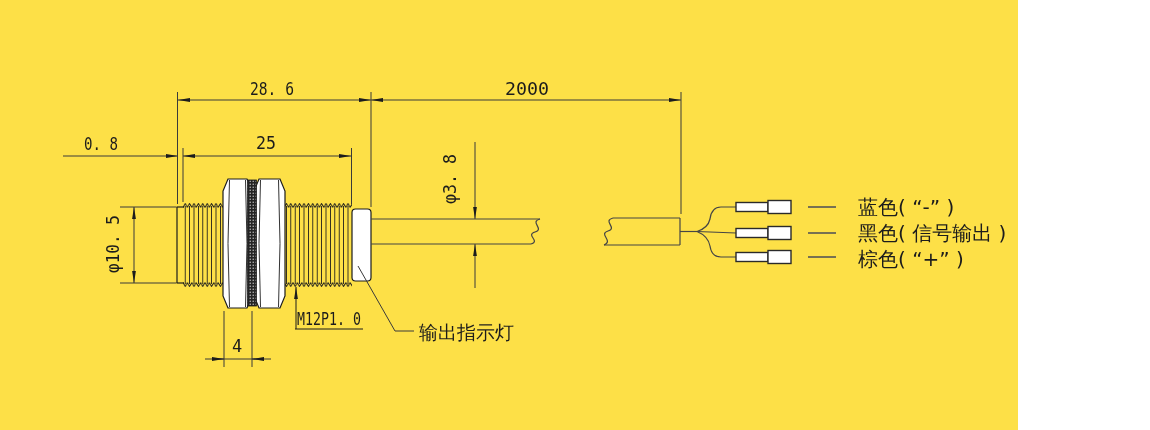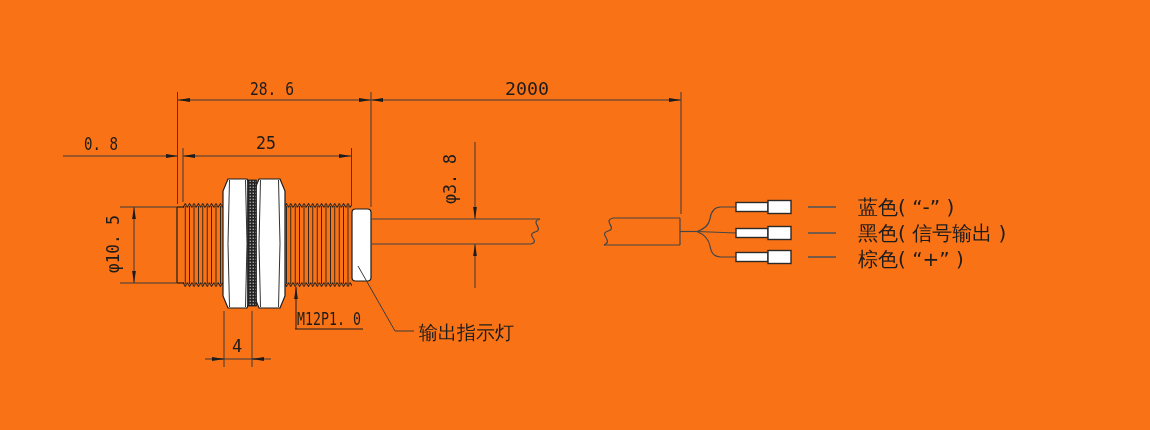--- a/index.html
+++ b/index.html
@@ -3,23 +3,23 @@
 <meta charset="utf-8">
 <style>
   html, body {
     margin: 0;
     padding: 0;
     background: #ffffff;
     font-family: "DejaVu Sans Mono", monospace;
   }
   .canvas {
     position: relative;
-    width: 1150px;
+    width: 1018px;
     height: 430px;
-    background: #f97316;
+    background: #fde047;
     overflow: hidden;
   }
   svg text {
     fill: #1c1c1c;
   }
   .dim-text {
     font-family: "DejaVu Sans Mono", monospace;
     font-size: 17px;
   }
   .cjk-text {

